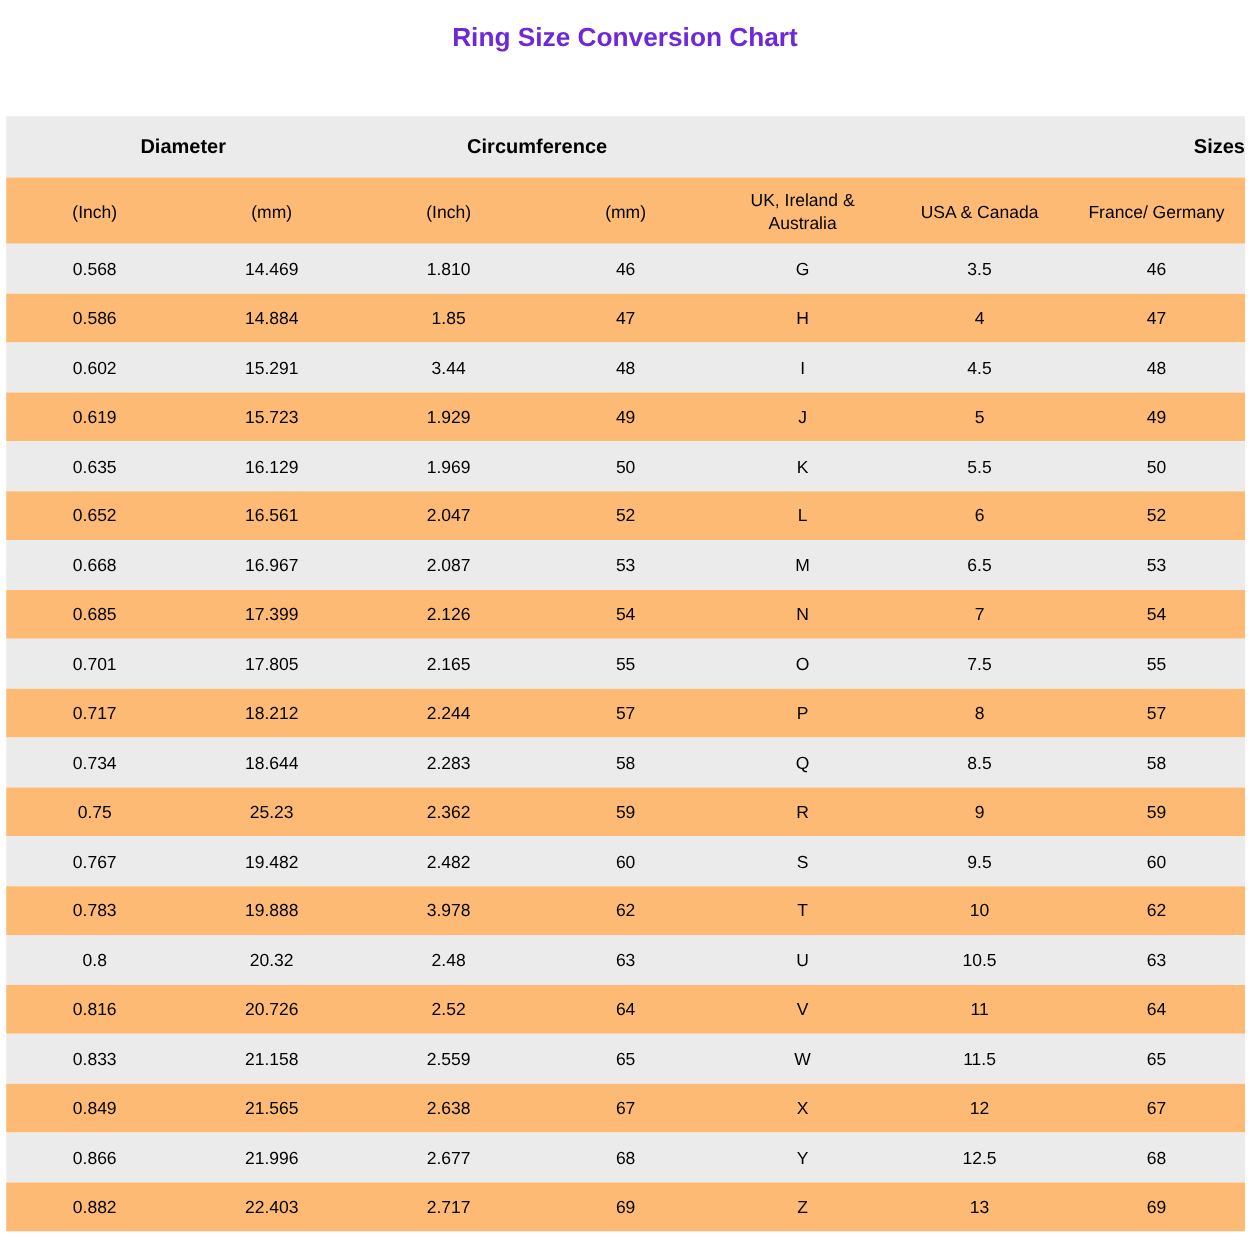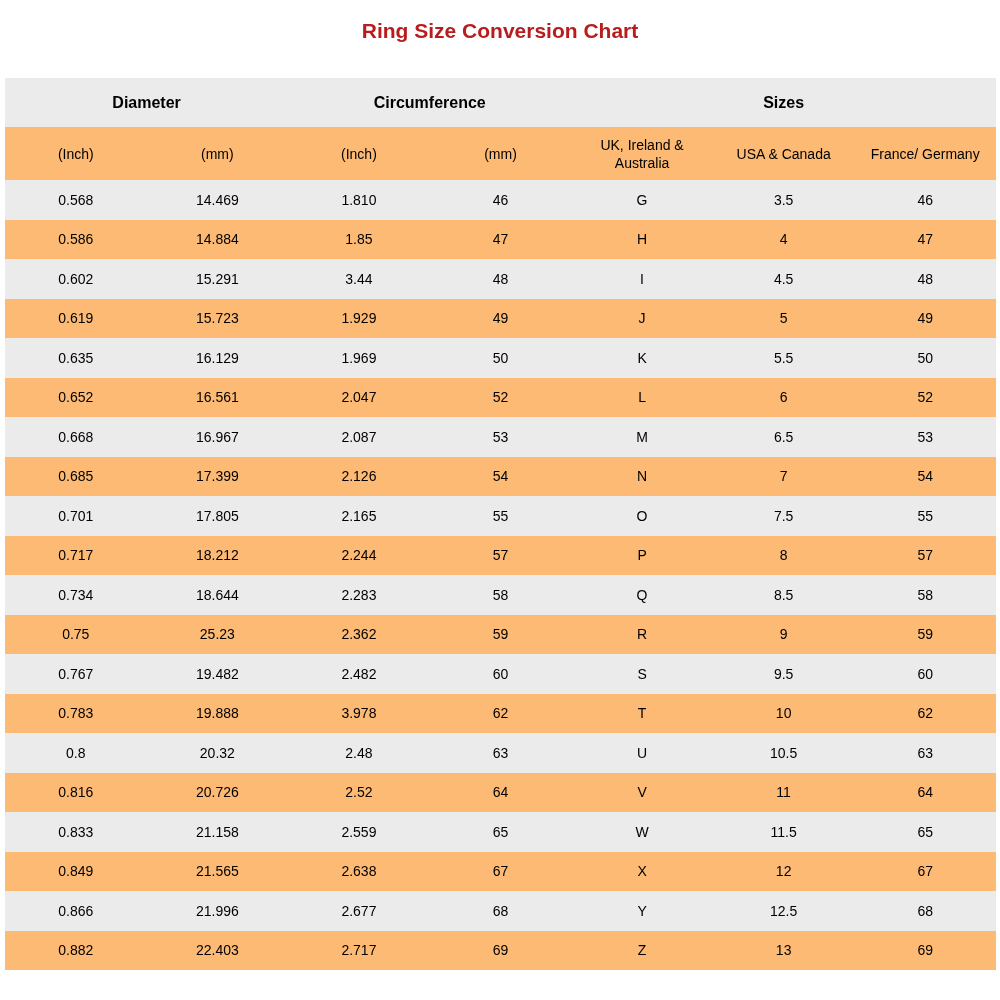--- a/index.html
+++ b/index.html
@@ -13,41 +13,41 @@
     overflow: hidden;
   }
   .page-title {
     margin: 0;
     padding-top: 18px;
     height: 25px;
     line-height: 25px;
     text-align: center;
     font-size: 21px;
     font-weight: 700;
-    color: #b91c1c;
+    color: #6d28d9;
   }
   .conversion-table {
-    margin: 35px 4px 0 5px; 
+    margin: 50px 4px 0 5px; 
   }
   .group-header-row,
   .column-header-row,
   .data-row {
     display: grid;
     grid-template-columns: repeat(7, 1fr);
     align-items: center;
     text-align: center;
   }
   .group-header-row {
     height: 49px;
     background: #ebebeb;
     font-size: 16px;
     font-weight: 700;
   }
   .group-cell.span2 { grid-column: span 2; }
-  .group-cell.span3 { grid-column: span 3; }
+  .group-cell.span3 { grid-column: span 3; text-align: right; }
   .column-header-row {
     height: 53px;
     background: #fdba74;
     font-size: 14px;
     line-height: 18px;
   }
   .column-header-cell {
     padding: 0 8px;
   }
   .data-row {

